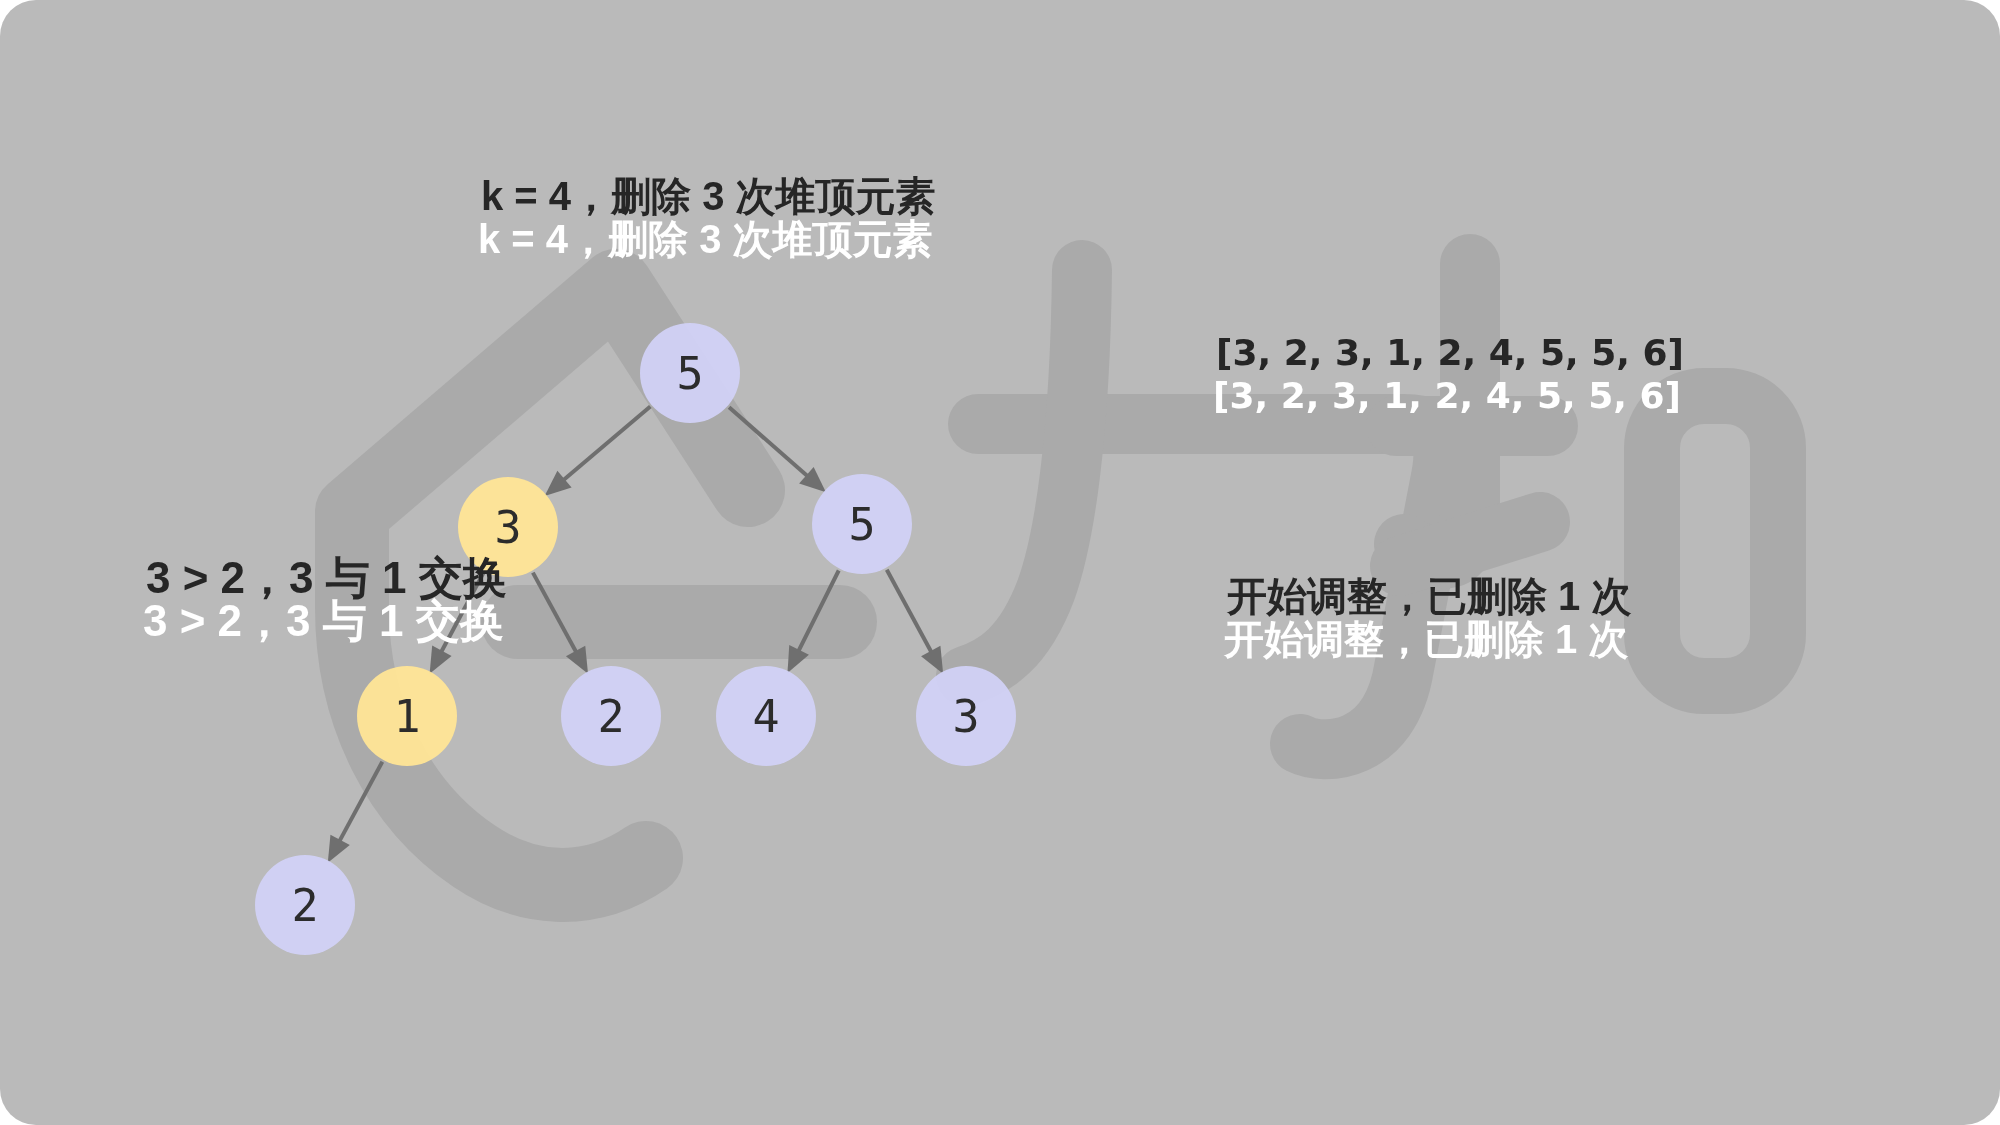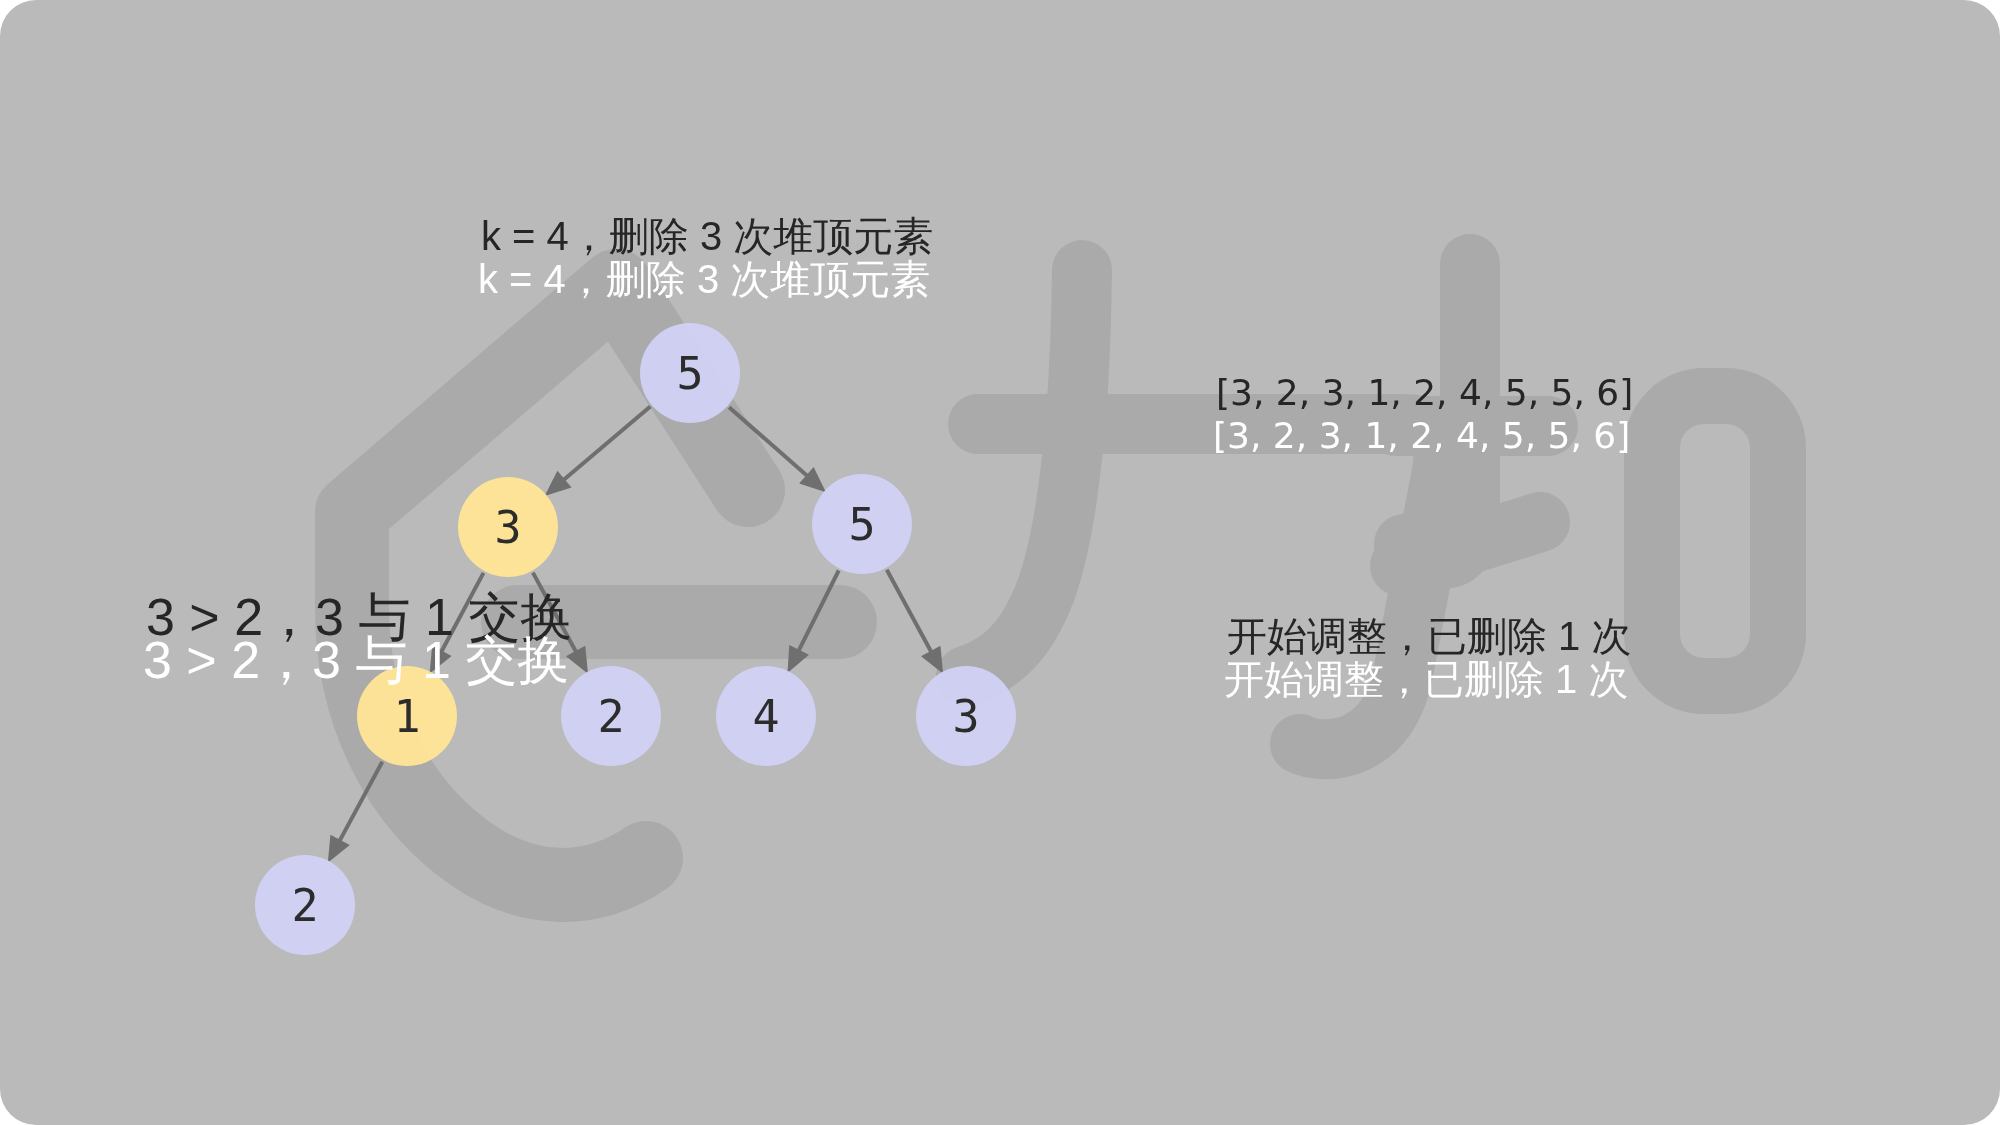--- a/index.html
+++ b/index.html
@@ -21,21 +21,21 @@
     white-space:nowrap;
   }
   .tree-node{
     position:absolute;
     width:100px;height:100px;
     border-radius:50%;
     display:flex;align-items:center;justify-content:center;
     font-family:"DejaVu Sans Mono", monospace;
     font-size:45px;
   }
-  .annotation{position:absolute;white-space:pre;font-weight:normal;margin-top:40px;}
+  .annotation{position:absolute;white-space:pre;font-weight:bold;}
   .annotation span{display:block;line-height:43px;}
   .annotation .ghost{margin-left:-3px;}
 </style>
 </head>
 <body>
 
 <div class="canvas" style="--bg: #bababa; border-radius: 36px; --wm: #aaaaaa;">
 
   <svg class="layer" viewBox="0 0 2000 1125">
     <g fill="none" stroke="#aaaaaa" stroke-width="74" stroke-linecap="round" stroke-linejoin="round" class="wm-stroke">
@@ -92,17 +92,17 @@
         <span>3</span>
       </div>
       <div class="tree-node" style="left: 255px; top: 855px; background: rgba(210, 210, 248, 0.93); color: rgb(44, 44, 44);">
         <span>2</span>
       </div>
     </div>
 
   <div id="annotations">
       <div class="annotation" style="left: 481px; top: 175px; font-size: 40px;"><span style="color: rgb(38, 38, 38); line-height: 43px;">k = 4，删除 3 次堆顶元素</span><span class="ghost" style="color: rgb(255, 255, 255); line-height: 43px;">k = 4，删除 3 次堆顶元素</span></div>
       <div class="annotation" style="left: 1216px; top: 331px; font-size: 36px; font-family: &quot;DejaVu Sans&quot;, sans-serif;"><span style="color: rgb(38, 38, 38); line-height: 43px;">[3, 2, 3, 1, 2, 4, 5, 5, 6]</span><span class="ghost" style="color: rgb(255, 255, 255); line-height: 43px;">[3, 2, 3, 1, 2, 4, 5, 5, 6]</span></div>
-      <div class="annotation" style="left: 146px; top: 556px; font-size: 52px;"><span style="color: rgb(38, 38, 38); line-height: 43px;">3 &gt; 2，3 与 1 交换</span><span class="ghost" style="color: rgb(255, 255, 255); line-height: 43px;">3 &gt; 2，3 与 1 交换</span></div>
+      <div class="annotation" style="left: 146px; top: 556px; font-size: 44px;"><span style="color: rgb(38, 38, 38); line-height: 43px;">3 &gt; 2，3 与 1 交换</span><span class="ghost" style="color: rgb(255, 255, 255); line-height: 43px;">3 &gt; 2，3 与 1 交换</span></div>
       <div class="annotation" style="left: 1227px; top: 575px; font-size: 40px;"><span style="color: rgb(38, 38, 38); line-height: 43px;">开始调整，已删除 1 次</span><span class="ghost" style="color: rgb(255, 255, 255); line-height: 43px;">开始调整，已删除 1 次</span></div>
     </div>
 
 </div>
 
 </body></html>

